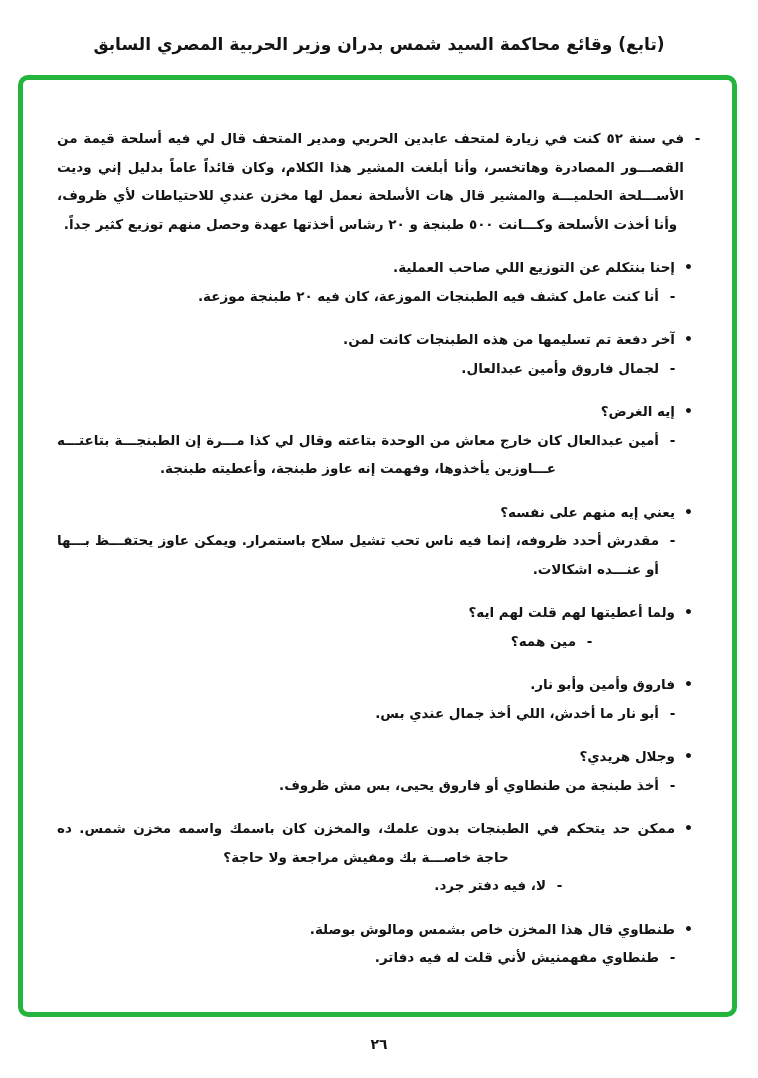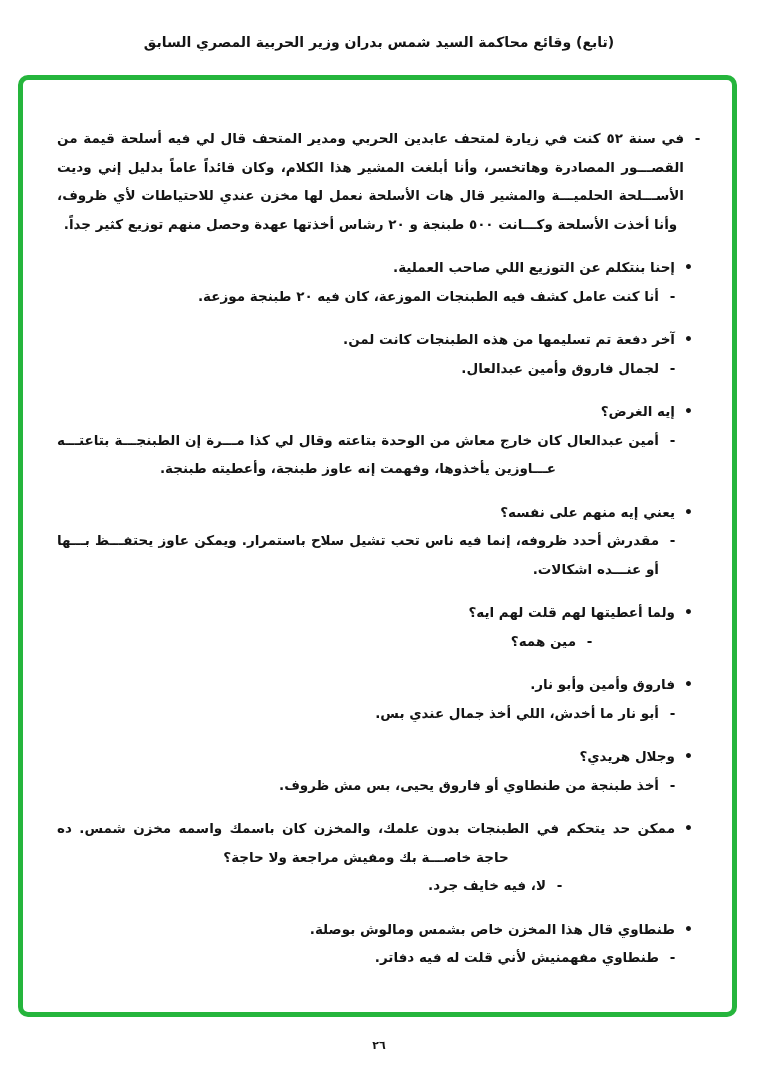--- a/index.html
+++ b/index.html
@@ -20,21 +20,21 @@
     background: #ffffff;
   }
   .page-header {
     position: absolute;
     top: 34px;
     left: 0;
     width: 100%;
     text-align: center;
     direction: rtl;
     font-weight: bold;
-    font-size: 14px;
+    font-size: 17px;
     letter-spacing: 0.2px;
   }
   .frame {
     position: absolute;
     left: 18px;
     top: 75px;
     width: 709px;
     height: 932px;
     border: 5px solid #25b53c;
     border-radius: 10px;
@@ -78,21 +78,21 @@
   .indent-2 { padding-right: 29px; }
   .indent-3 { padding-right: 112px; }
   .indent-4 { padding-right: 142px; }
   .page-number {
     position: absolute;
     bottom: 26px;
     left: 0;
     width: 100%;
     text-align: center;
     font-weight: bold;
-    font-size: 11px;
+    font-size: 14px;
     direction: rtl;
   }
 </style>
 </head>
 <body>
 
 <div class="page">
 
   <div class="page-header">(تابع) وقائع محاكمة السيد شمس بدران وزير الحربية المصري السابق</div>
 
@@ -157,21 +157,21 @@
         <div class="item m-dash indent-2">
           <span class="marker">-</span>
           <div class="text">أخذ طبنجة من طنطاوي أو فاروق يحيى، بس مش ظروف.</div>
         </div>
         <div class="item m-bullet indent-1 center-last">
           <span class="marker">•</span>
           <div class="text">ممكن حد يتحكم في الطبنجات بدون علمك، والمخزن كان باسمك واسمه مخزن شمس. ده حاجة خاصـــة بك ومفيش مراجعة ولا حاجة؟</div>
         </div>
         <div class="item m-dash indent-4">
           <span class="marker">-</span>
-          <div class="text">لا، فيه خايف جرد.</div>
+          <div class="text">لا، فيه دفتر جرد.</div>
         </div>
         <div class="item m-bullet indent-1">
           <span class="marker">•</span>
           <div class="text">طنطاوي قال هذا المخزن خاص بشمس ومالوش بوصلة.</div>
         </div>
         <div class="item m-dash indent-2">
           <span class="marker">-</span>
           <div class="text">طنطاوي مفهمنيش لأني قلت له فيه دفاتر.</div>
         </div>
       </div>

